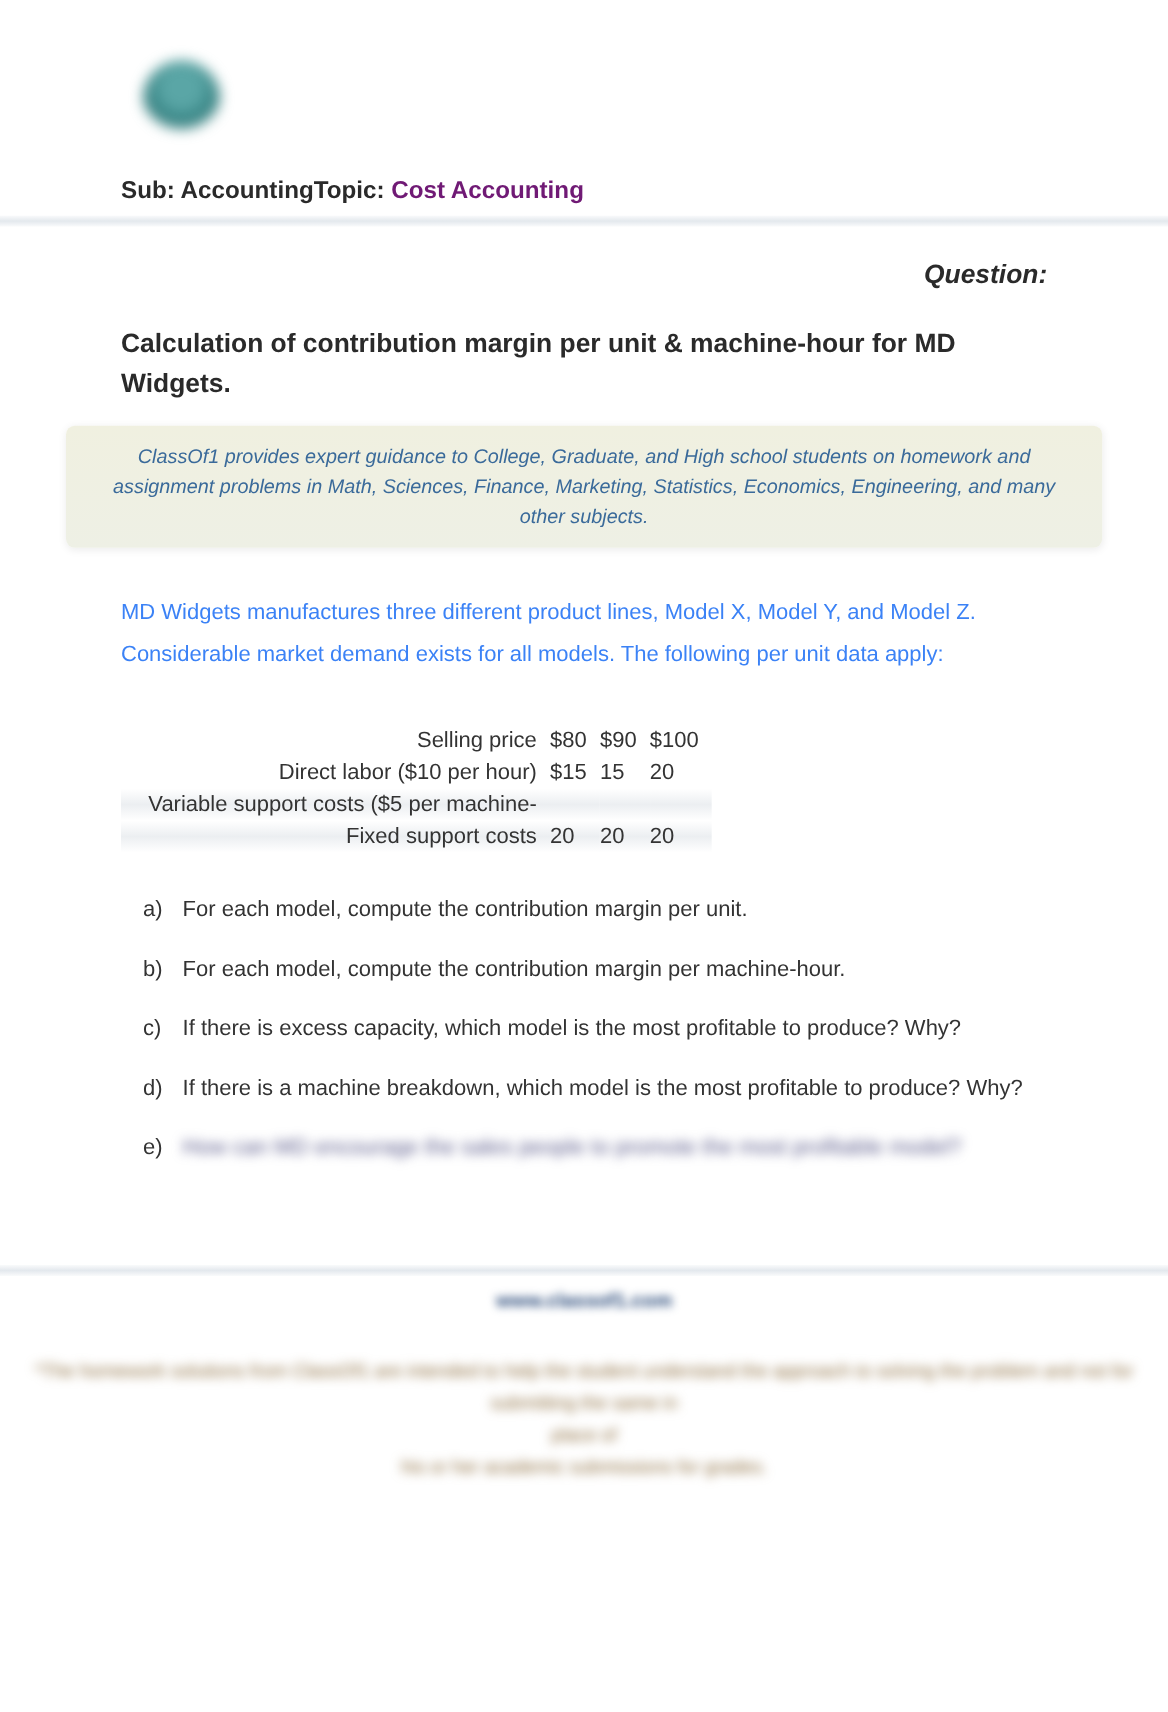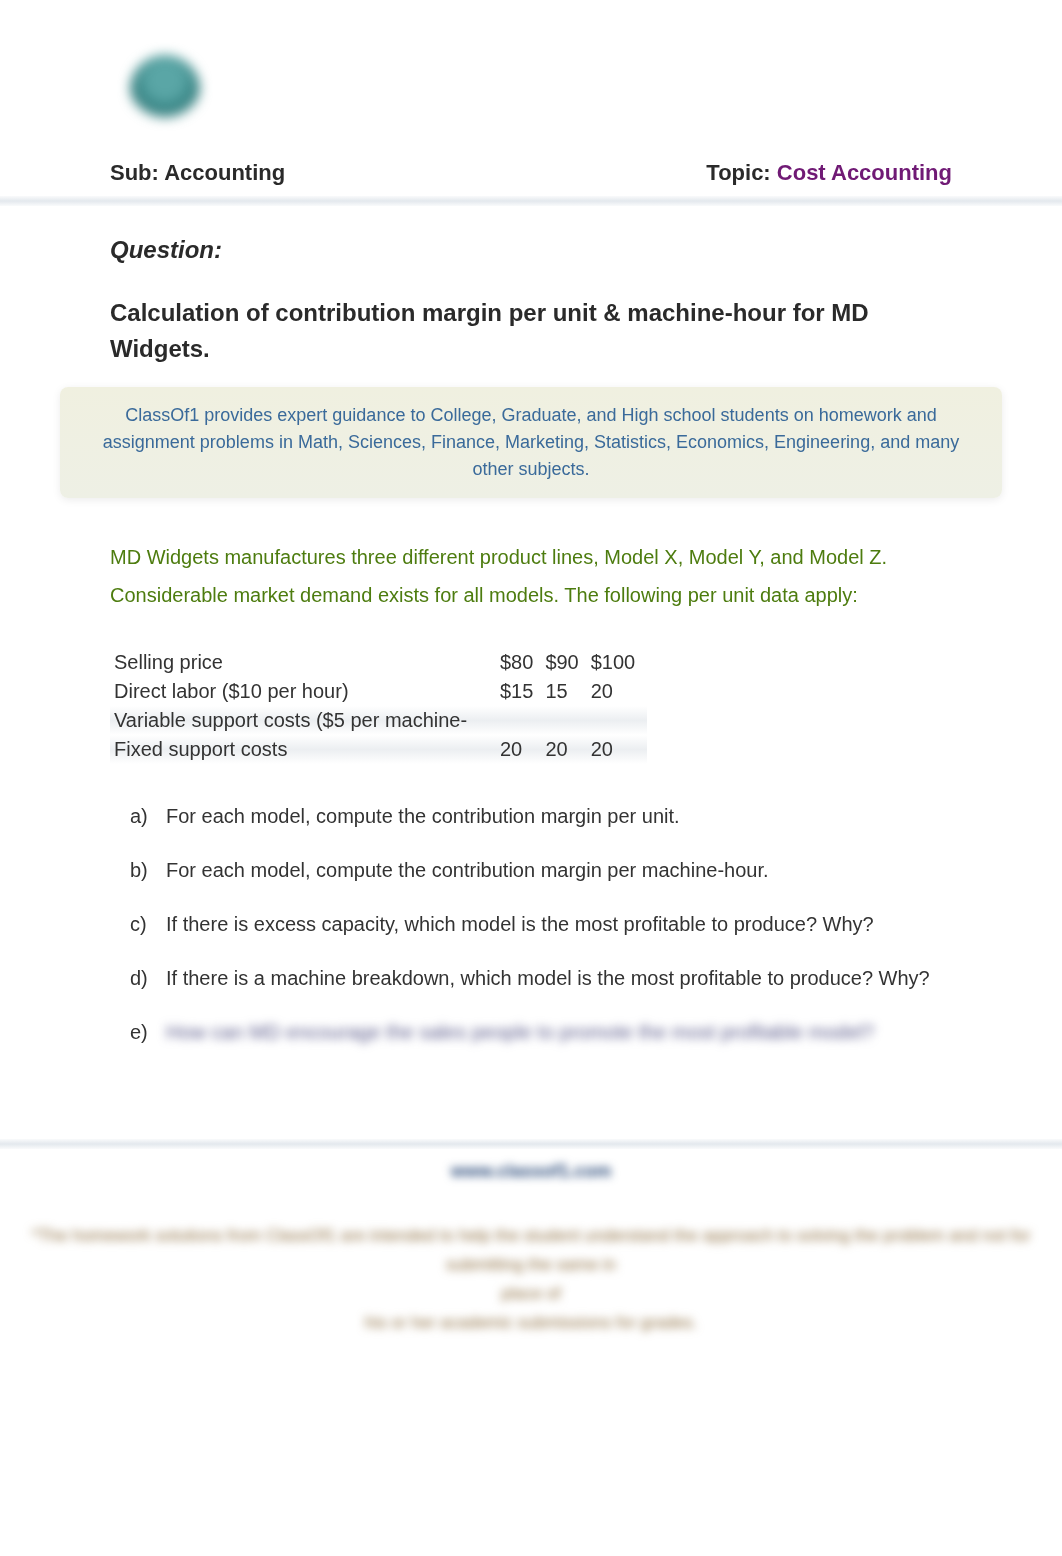--- a/index.html
+++ b/index.html
@@ -21,21 +21,20 @@
     }
     .logo-inner {
       width: 70px;
       height: 70px;
       border-radius: 50%;
       background: radial-gradient(circle at 50% 35%, #5aa6a6 30%, #2d7a7a 60%, transparent 70%);
       position: relative;
     }
     .header-row {
       display: flex;
-      justify-content: space-between;
       padding: 0 110px 10px 110px;
       font-size: 22px;
       font-weight: bold;
       color: #2a2a2a;
     }
     .header-row .topic-value {
       color: #701a75;
     }
     .divider-band {
       height: 10px;
@@ -44,59 +43,62 @@
     }
     .content {
       padding: 0 110px;
     }
     .question-label {
       font-style: italic;
       font-weight: bold;
       font-size: 24px;
       color: #2a2a2a;
       margin-bottom: 25px;
+      text-align: right;
     }
     .title {
       font-weight: bold;
       font-size: 24px;
       color: #2a2a2a;
       line-height: 1.5;
       margin-bottom: 20px;
       margin-top: 31px;
     }
     .promo-box {
       background: linear-gradient(to bottom, #f0f0e0, #eef0e5);
       border-radius: 8px;
       padding: 15px 30px;
       margin: 0 -50px 40px -50px;
+      font-style: italic;
       color: #3a6a9a;
       text-align: center;
       font-size: 18px;
       line-height: 1.5;
       box-shadow: 0 2px 8px rgba(0,0,0,0.08);
     }
     .intro {
       font-size: 20px;
       line-height: 1.9;
-      color: #4d7c0f;
-      margin-bottom: 34px;
+      color: #3b82f6;
+      margin-bottom: 45px;
     }
     .data-table {
       border-collapse: collapse;
       font-size: 20px;
       color: #333;
       margin-bottom: 35px;
     }
     .data-table td {
       padding: 3px 12px 3px 0;
       vertical-align: top;
     }
     .data-table .label-col {
       width: 390px;
       padding-left: 4px;
+      text-align: right;
     }
     .data-table .val-col {
       width: 100px;
     }
     .data-table tr.striped td {
       background: linear-gradient(to bottom, rgba(220,225,230,0.0), rgba(220,225,230,0.55), rgba(220,225,230,0.0));
     }
     .questions-list {
       list-style: none;
       font-size: 20px;

